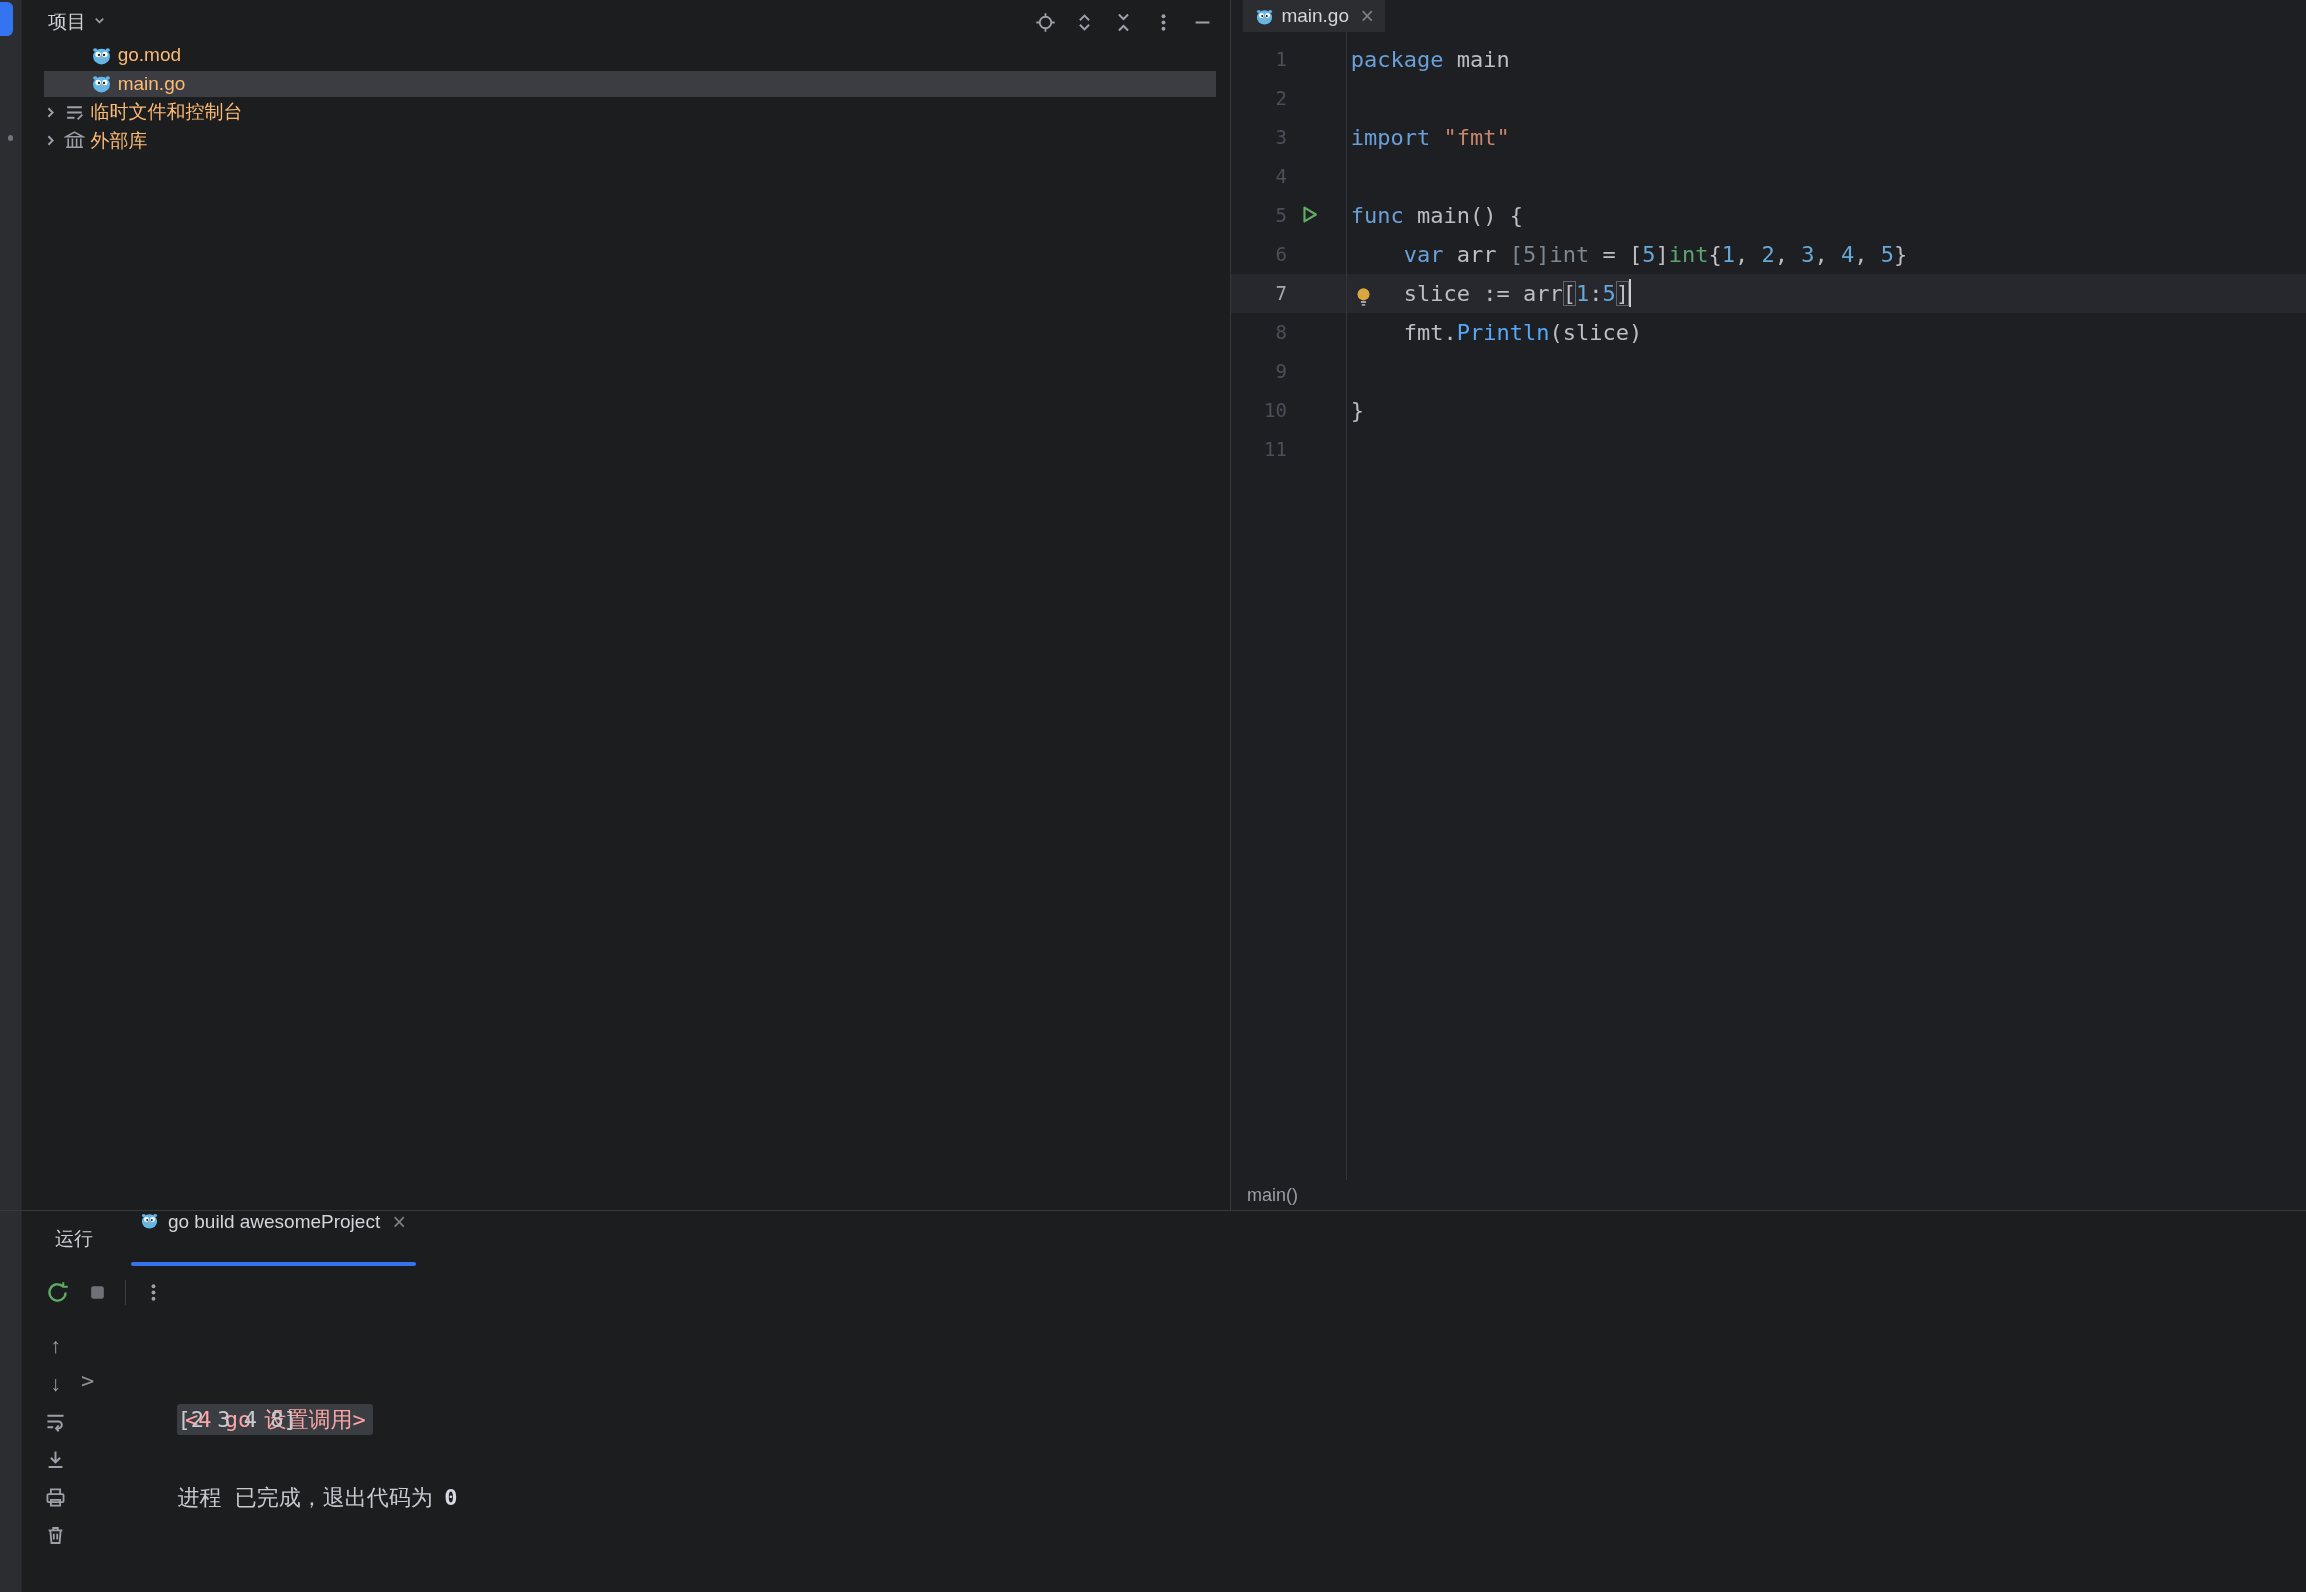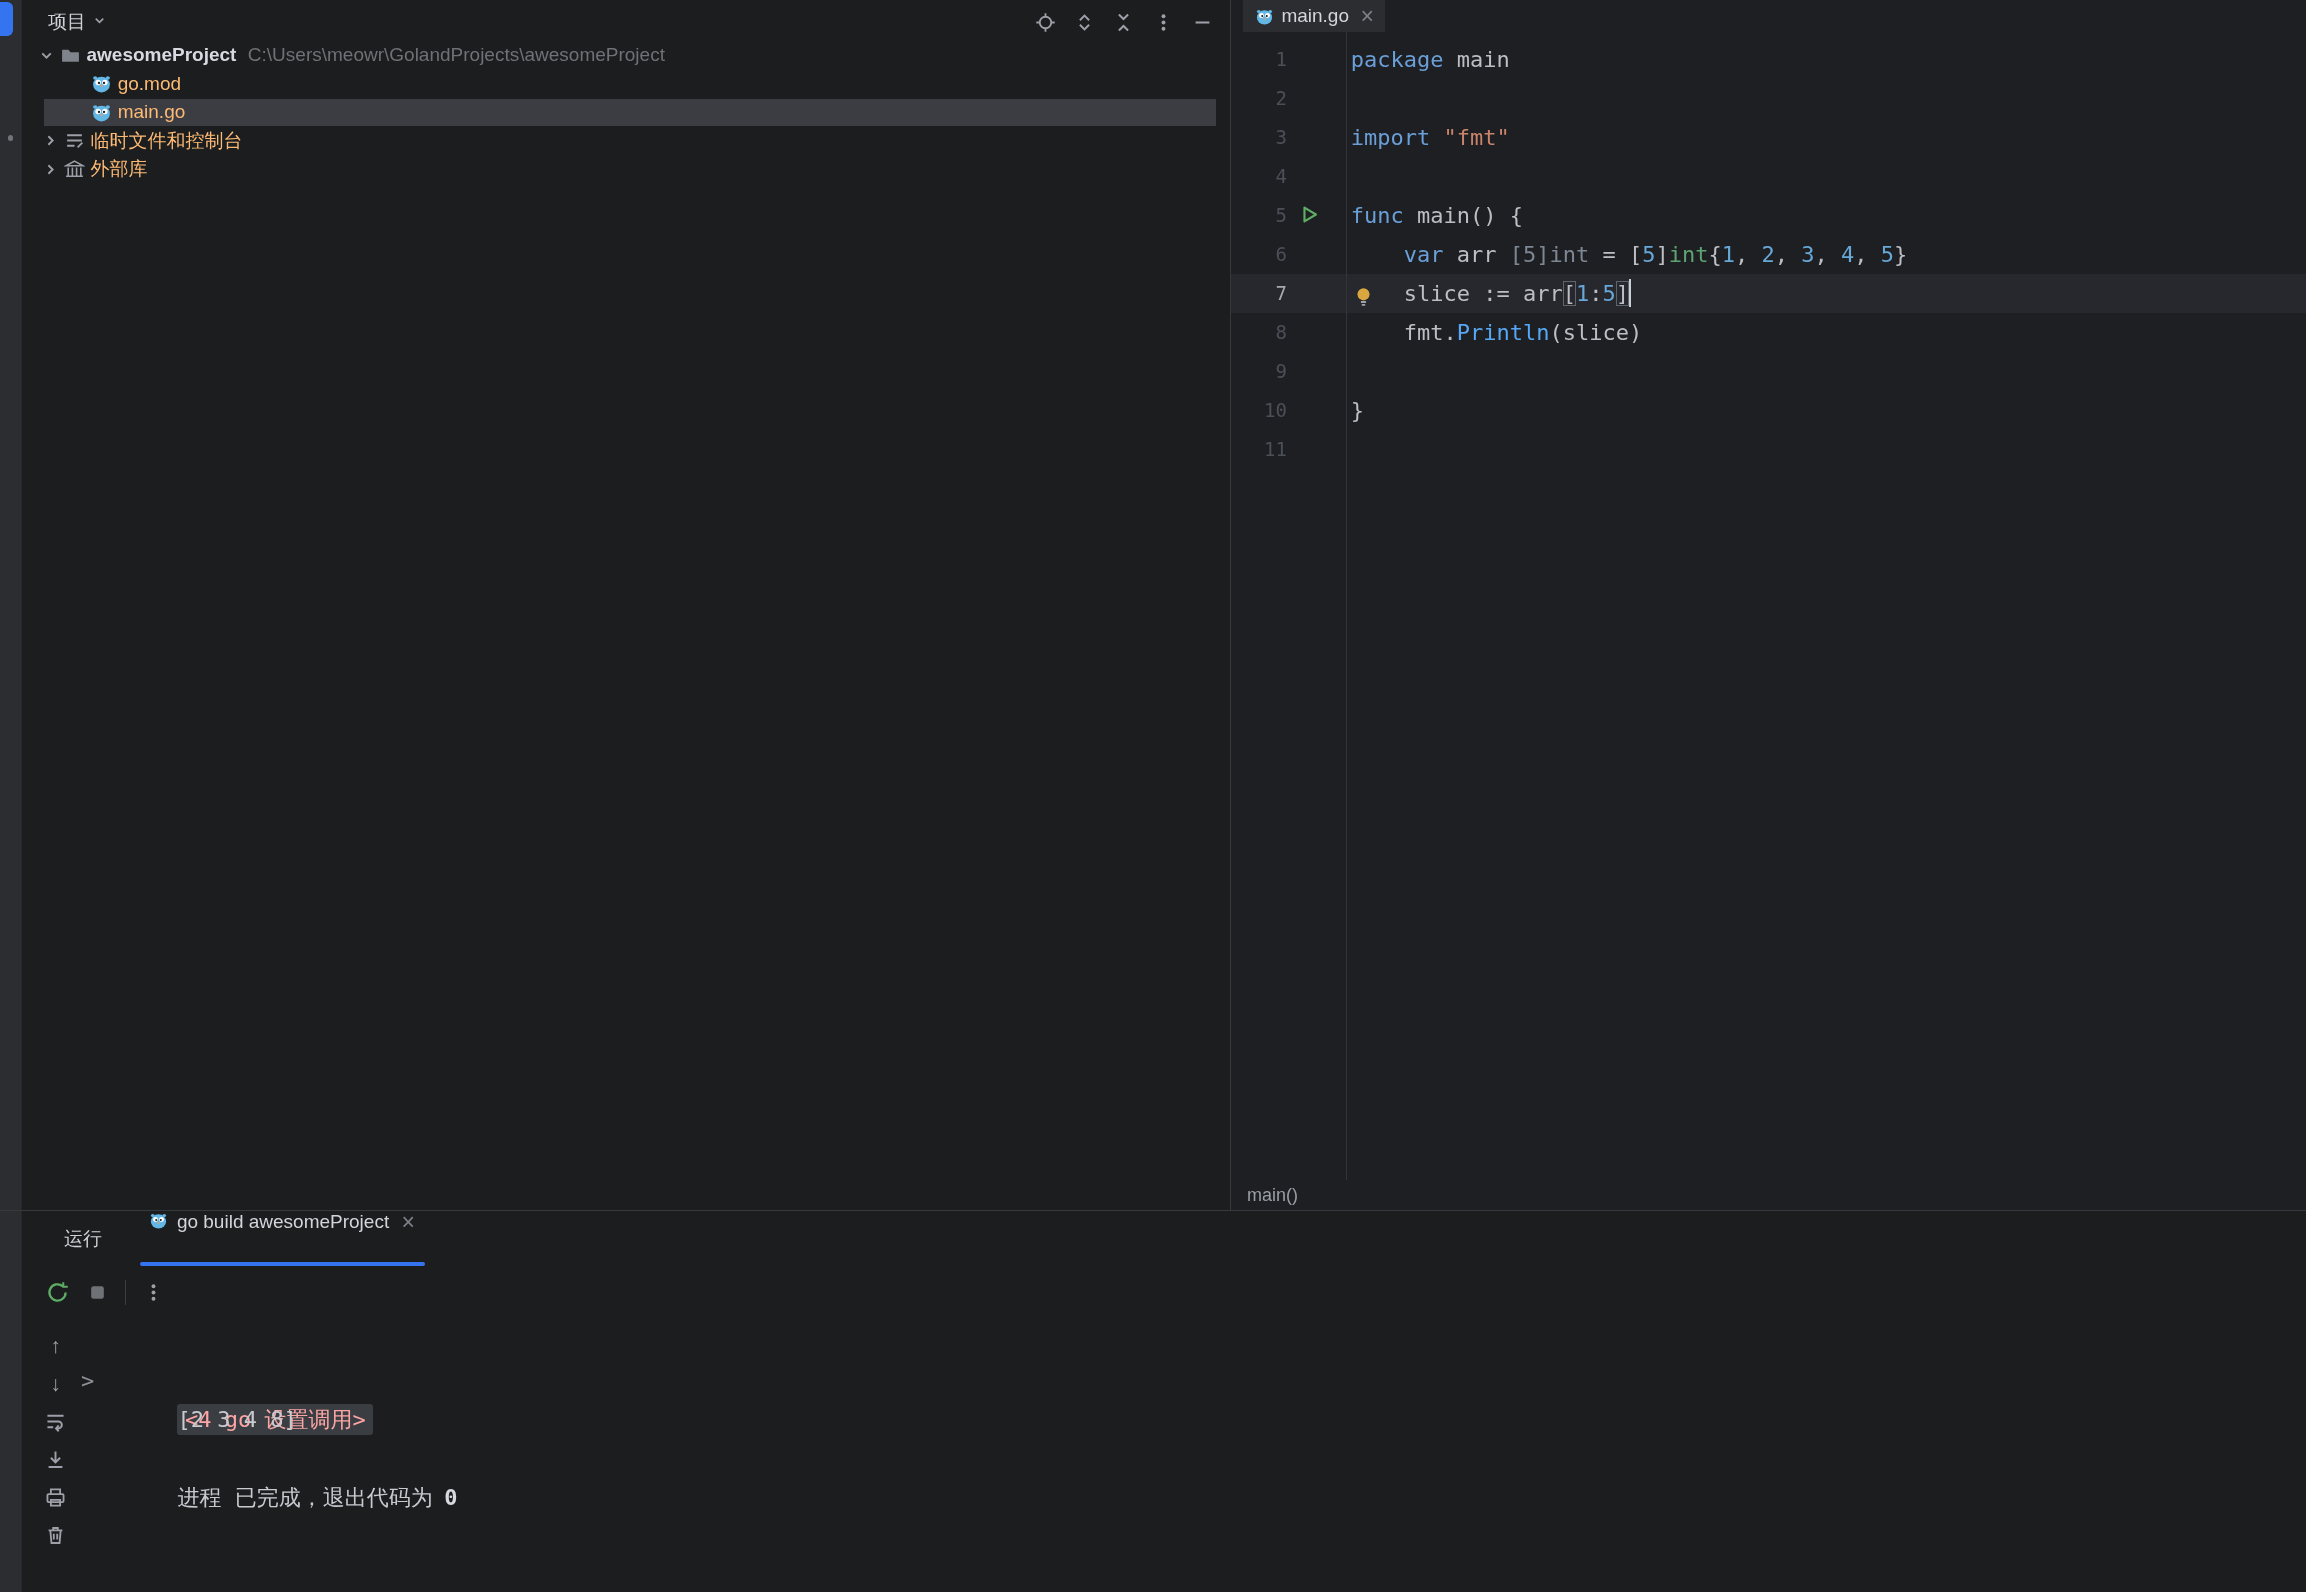--- a/index.html
+++ b/index.html
@@ -62,21 +62,21 @@
   .tok-fn{color:#56A8F5;}
   .tok-ty{color:#5EA472;}
   .tok-dim{color:#7D8793;}
   .tok-bh{color:#BCBEC4;box-shadow:inset 0 0 0 1px #5E646E;}
 
   .breadcrumbs{position:absolute;left:0;bottom:0;right:0;height:30px;line-height:30px;padding-left:16px;
                font-size:18px;color:#9A9EA6;background:#1E1F22;}
 
   
   .runpanel{left:22px;top:1211px;width:2285px;height:381px;background:#1B1D1F;}
-  .run-header{position:absolute;left:16px;top:0;right:0;height:55px;display:flex;align-items:center;}
+  .run-header{position:absolute;left:7px;top:0;right:0;height:55px;display:flex;align-items:center;}
   .run-title{padding-left:26px;font-size:19px;color:#CED0D6;}
   .run-tab{position:relative;display:flex;align-items:flex-start;height:55px;margin-left:34px;padding:0 13.3px;gap:8.6px;}
   .run-tab::after{content:"";position:absolute;left:3.8px;right:3.8px;bottom:0;height:3.8px;background:var(--accent,#3574F0);border-radius:1.9px;}
   .run-tab-label{font-size:19px;color:#D3D5DA;}
 
   .run-toolbar{position:absolute;left:23px;top:55px;height:53px;display:flex;align-items:center;gap:15px;}
   .tsep{width:1px;height:25px;background:#3A3C40;}
 
   .run-rail{position:absolute;left:21px;top:123px;width:25px;display:flex;flex-direction:column;gap:15px;align-items:center;}
   .rail-btn{width:23px;height:23px;display:flex;align-items:center;justify-content:center;color:#9DA0A8;font-size:21px;}
@@ -131,34 +131,20 @@
       </span>
       <span class="icon-btn">
         <svg viewBox="0 0 20 20" width="23" height="23" fill="none" stroke="#9DA0A8" stroke-width="1.8">
             <path d="M4 10h12"></path>
           </svg>
       </span>
     </div>
   </div>
 
   <div class="tree">
-    <div class="tree-row root">
-      <span class="tw chev">
-        <svg viewBox="0 0 16 16" width="17" height="17" fill="none" stroke="#9DA0A8" stroke-width="1.8">
-            <path d="M4 6l4 4 4-4"></path>
-          </svg>
-      </span>
-      <span class="tw">
-        <svg viewBox="0 0 20 20" width="21" height="21">
-            <path d="M2 4.5h6l2 2.5h8v9H2z" fill="#7E838C"></path>
-          </svg>
-      </span>
-      <span class="tree-name bold">awesomeProject</span>
-      <span class="tree-path">C:\Users\meowr\GolandProjects\awesomeProject</span>
-    </div>
 
     <div class="tree-row file">
       <span class="tw">
         <svg viewBox="0 0 20 20" width="21" height="21">
             <ellipse cx="10" cy="11" rx="8" ry="7.5" fill="#63B7E6"></ellipse>
             <ellipse cx="4" cy="4.8" rx="2" ry="1.6" fill="#63B7E6"></ellipse>
             <ellipse cx="16" cy="4.8" rx="2" ry="1.6" fill="#63B7E6"></ellipse>
             <circle cx="6.8" cy="9" r="2.6" fill="#fff"></circle>
             <circle cx="13.2" cy="9" r="2.6" fill="#fff"></circle>
             <circle cx="7.6" cy="9.5" r="1.1" fill="#1b1b1b"></circle>

